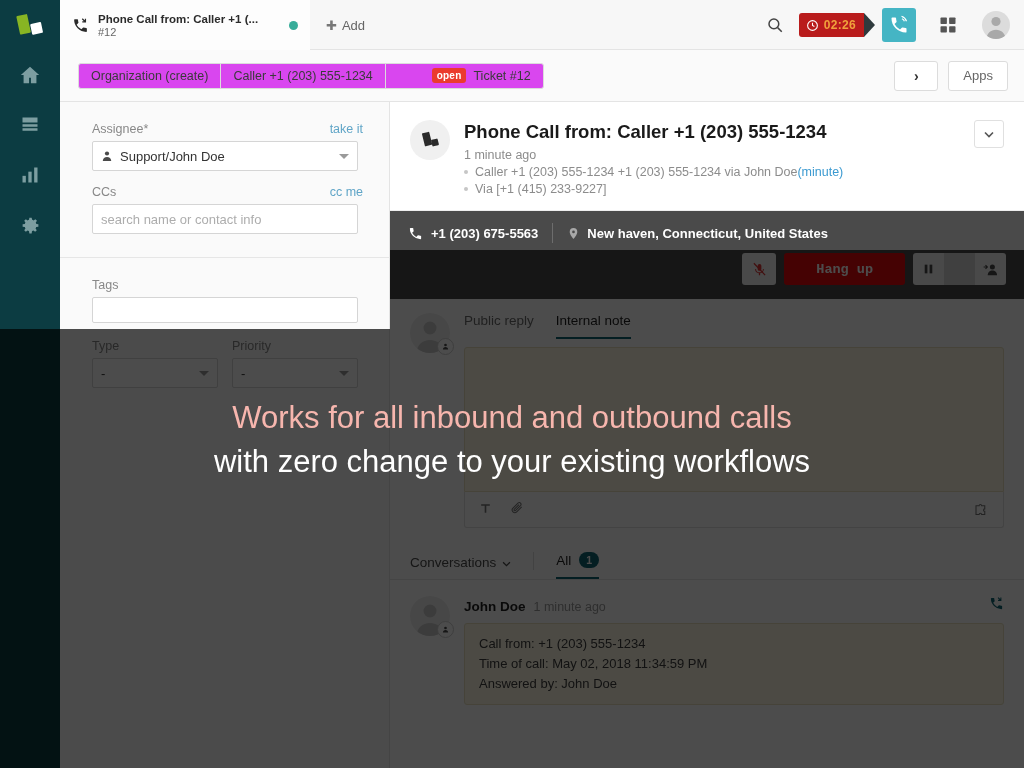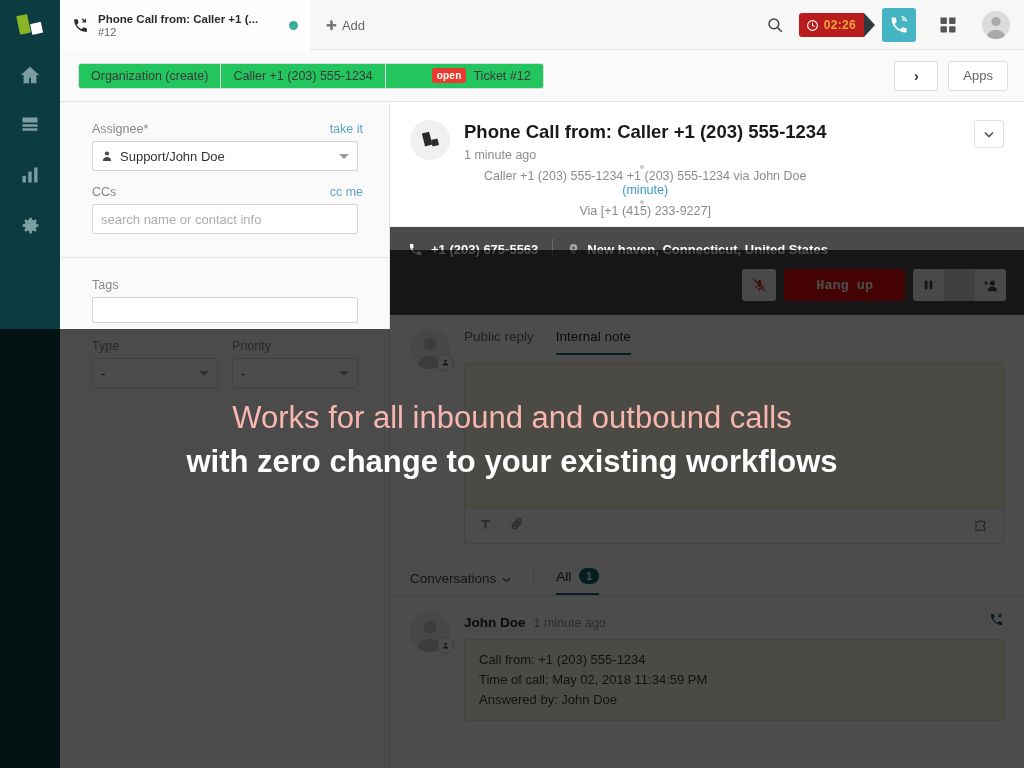--- a/index.html
+++ b/index.html
@@ -70,21 +70,21 @@
     margin: 0 14px 0 10px; display:flex; align-items:flex-end; justify-content:center; overflow:hidden;
   }
 
   
   .subhead {
     position: absolute; left: 60px; top: 50px; width: 964px; height: 52px;
     background: #fafafa; border-bottom: 1px solid #e4e4e4; display: flex; align-items: center;
   }
   .crumbs { display: flex; align-items: center; margin-left: 18px; }
   .crumb {
-    background: #22c55e; border: 1px solid #dcdcdc; height: 26px; padding: 0 12px;
+    background: #d946ef; border: 1px solid #dcdcdc; height: 26px; padding: 0 12px;
     display: flex; align-items: center; font-size: 12.5px; color: #3a3a3a;
     margin-right: -1px;
   }
   .crumb:first-child { border-radius: 3px 0 0 3px; }
   .crumb:last-child { border-radius: 0 3px 3px 0; padding-left: 46px; }
   .open-badge {
     background: #eb3b2e; color: #fff; font-size: 10px; font-weight: 700;
     border-radius: 3px; padding: 2px 5px; margin-right: 7px; letter-spacing: .2px;
   }
   .subhead-right { margin-left: auto; margin-right: 16px; display: flex; align-items: center; gap: 10px; }
@@ -119,28 +119,28 @@
   .tags-input { width: 266px; height: 26px; border: 1px solid #d5d5d5; background: #fff; border-radius: 2px; }
   .two-col { display: flex; gap: 14px; margin-top: 16px; }
   .col { width: 126px; }
   .col .f-select { width: 126px; }
 
   
   .main {
     position: absolute; left: 390px; top: 102px; width: 634px; height: 666px;
     background: #fff; overflow: hidden;
   }
-  .tkt-head { padding: 18px 20px 8px 20px; display: flex; border-bottom: 1px solid #ededed;}
+  .tkt-head { padding: 18px 20px 14px 20px; display: flex; border-bottom: 1px solid #ededed;}
   .tkt-avatar {
     width: 40px; height: 40px; border-radius: 50%; background: #f0f0f0;
     display: flex; align-items: center; justify-content: center; flex: 0 0 40px; margin-right: 14px;
   }
   .tkt-title { font-size: 18.5px; color: #1a1a1a; font-weight: 700; line-height: 24px; }
   .tkt-time { font-size: 12.5px; color: #8c8c8c; margin-top: 4px; }
-  .tkt-meta { font-size: 12.5px; color: #8c8c8c; margin-top: 3px; display: flex; align-items: center; flex-direction: column;}
+  .tkt-meta { font-size: 12.5px; color: #8c8c8c; margin-top: 3px; display: flex; align-items: center;}
   .mdot { width: 4px; height: 4px; border-radius: 50%; background: #c6c6c6; margin-right: 7px; flex:0 0 4px;}
   .tkt-meta a { color: #3b9ad1; text-decoration: none; }
   .head-chev {
     margin-left: auto; width: 30px; height: 28px; border: 1px solid #e0e0e0; background: #fff;
     border-radius: 3px; display: flex; align-items: center; justify-content: center;
     font-size: 11px; color: #555; flex: 0 0 30px;
   }
 
   
   .callbar { background: #4a4a4a; padding: 12px 18px 14px 18px; }
@@ -207,21 +207,21 @@
   }
   .shade-main {
     position: absolute; left: 390px; top: 250px; width: 634px; height: 518px;
     background: rgba(0,0,0,0.70); z-index: 20; pointer-events: none;
   }
   .caption {
     position: absolute; left: 0; top: 396px; width: 1024px; z-index: 30;
     text-align: center; pointer-events: none;
   }
   .cap1 { font-size: 31px; color: #f7b6ae; line-height: 44px; }
-  .cap2 { font-size: 31px; color: #ffffff; line-height: 44px; font-weight: bold; }
+  .cap2 { font-size: 31px; color: #ffffff; line-height: 44px; }
 </style>
 </head>
 <body>
 
 <div id="app">
 
   <div class="rail">
     <div class="rail-logo">
       <svg width="32" height="26" viewBox="0 0 32 26">
         <rect x="4" y="3" width="11" height="19" rx="1" fill="#88b523" transform="rotate(-12 9 12)"></rect>

